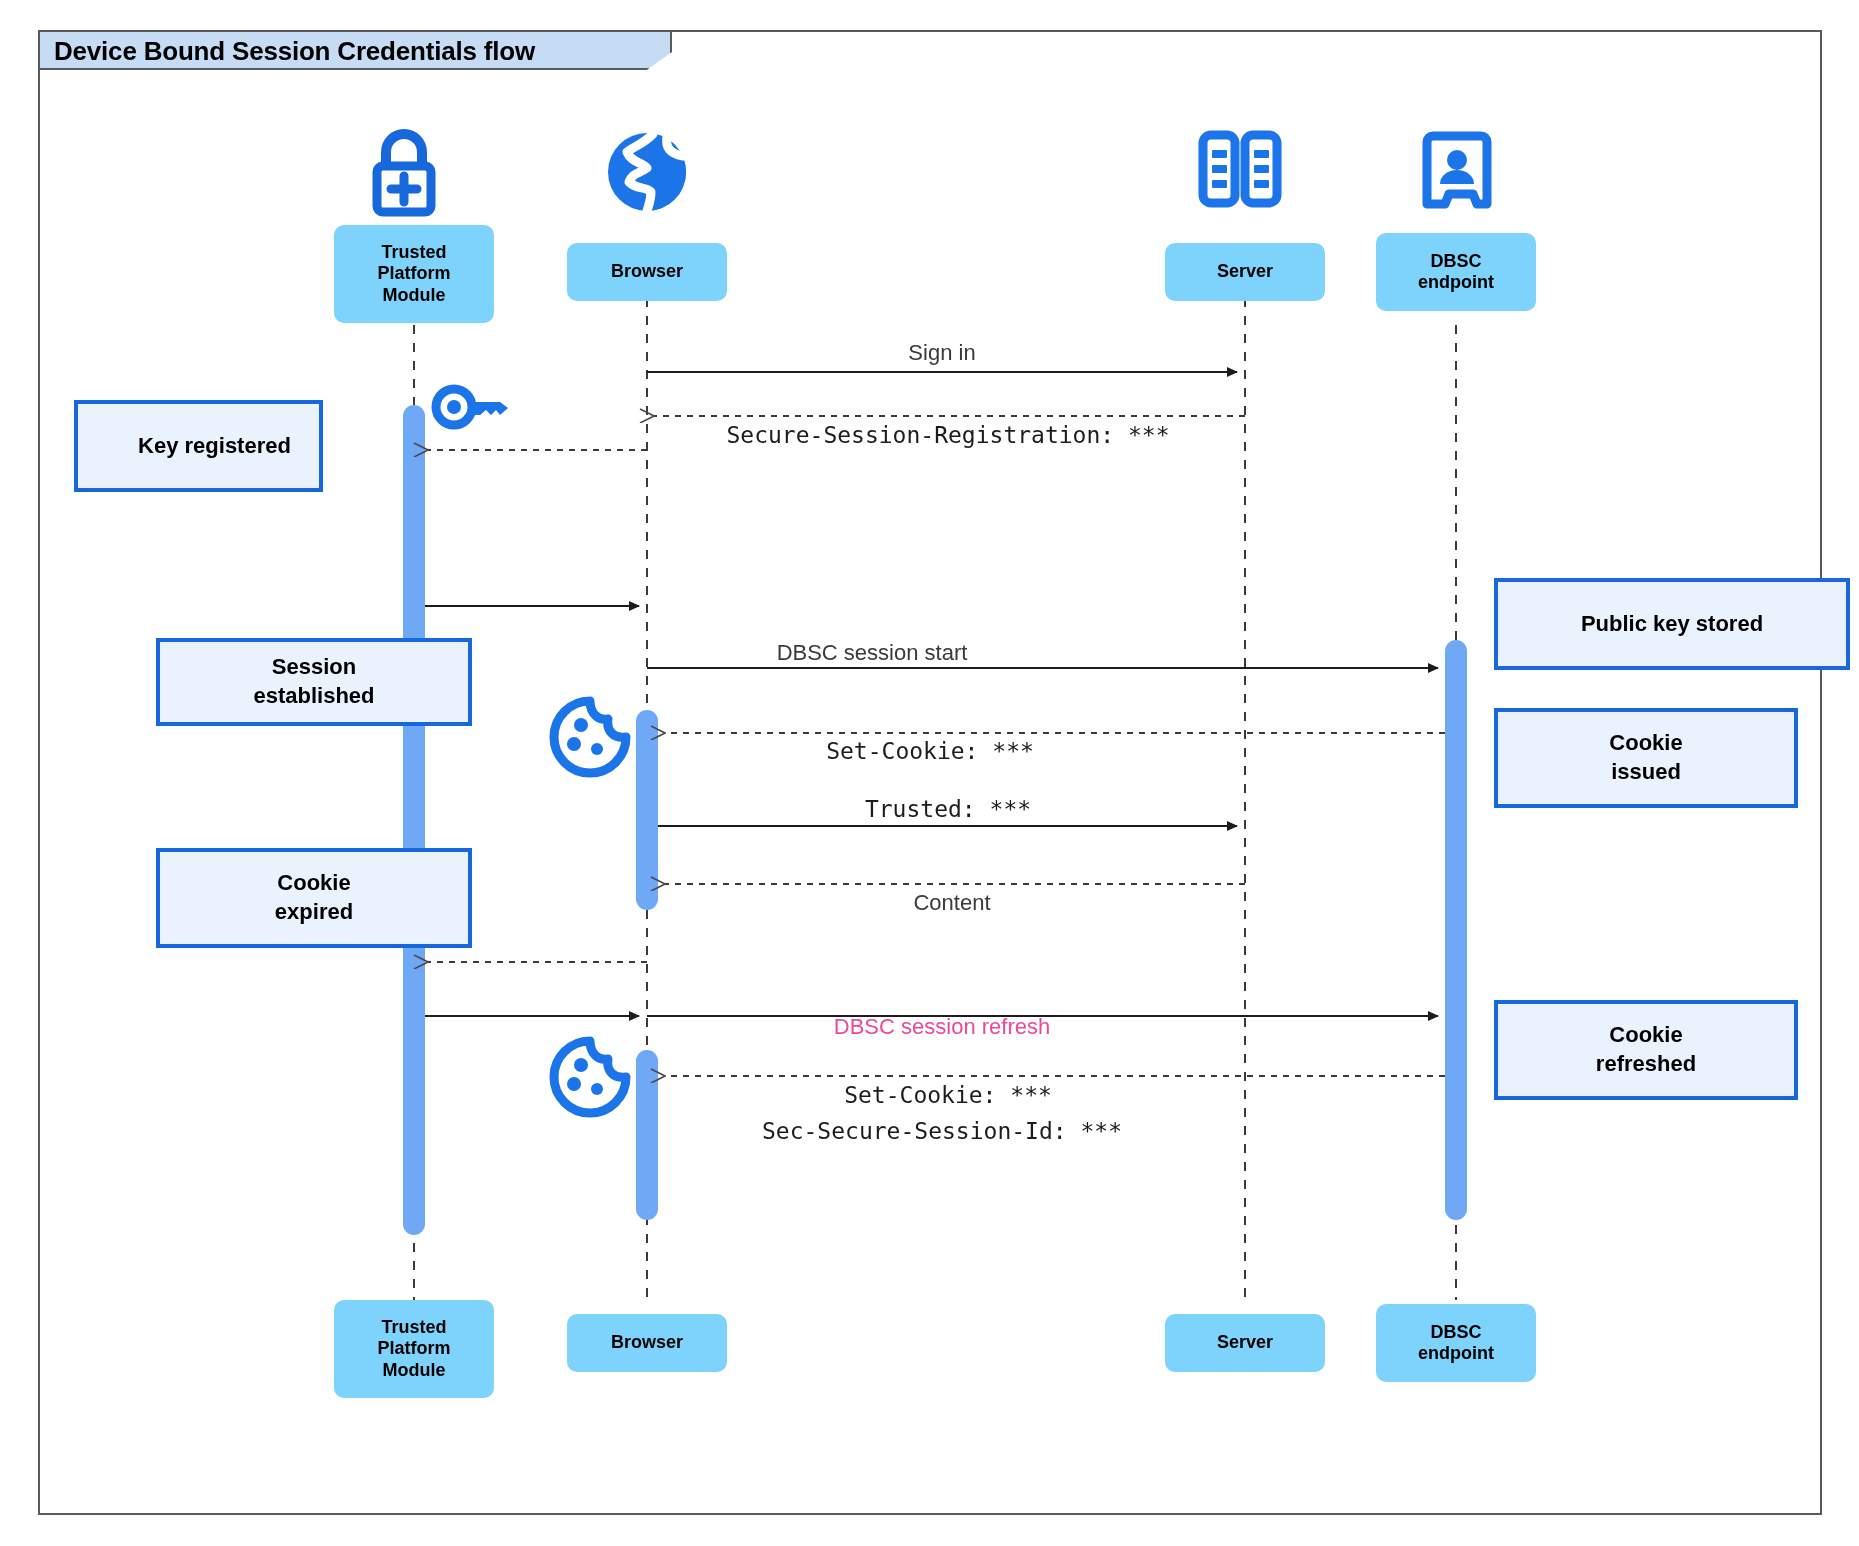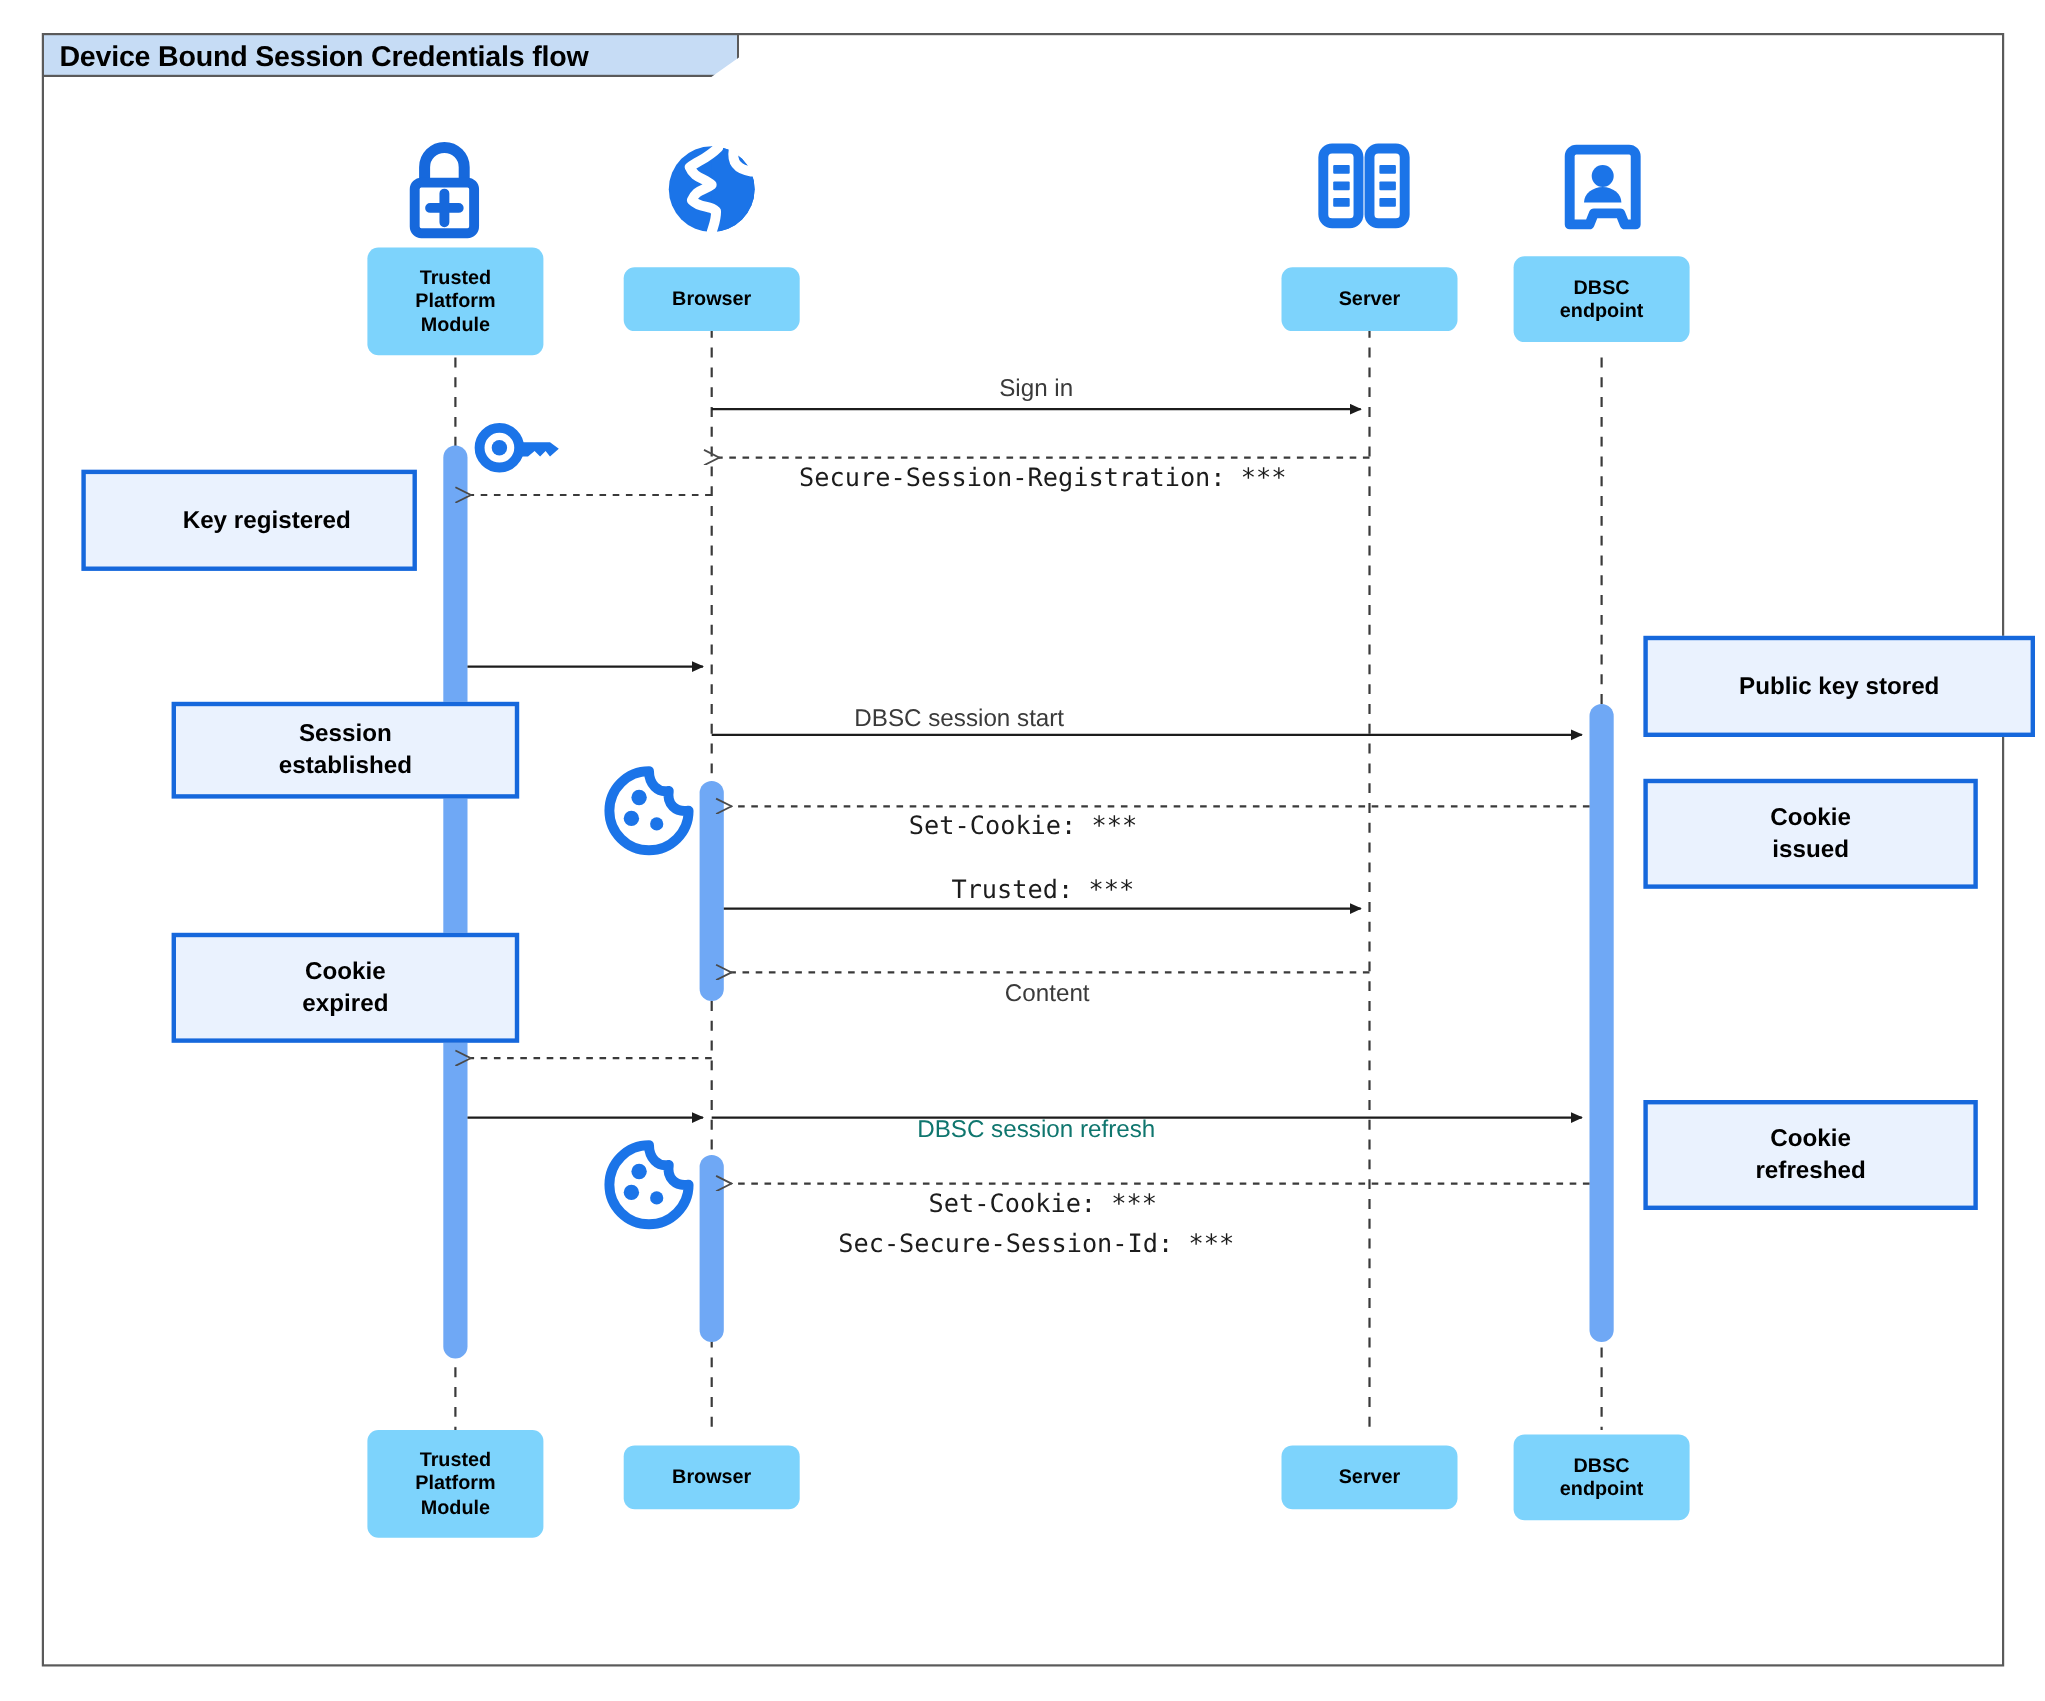--- a/index.html
+++ b/index.html
@@ -115,21 +115,21 @@
   .msg-label .line-mono {
     font-family: "DejaVu Sans Mono", "Liberation Mono", monospace;
     font-size: 23px;
     color: #1c1c1c;
     display: block;
     margin-top: 26px;
   }
   .msg-label .line-sans {
     font-family: "Liberation Sans", sans-serif;
     font-size: 22px;
-    color: #0f766e;
+    color: #ec4899;
     display: block;
   }
 </style>
 </head>
 <body>
 
 <div id="root">
 
   <div id="frame"></div>
   <div id="title-tab"></div>
@@ -250,21 +250,21 @@
 endpoint</div>
 
   <div class="participant-box" style="left:334px; top:1300px; width:160px; height:98px;">Trusted
 Platform
 Module</div>
   <div class="participant-box" style="left:567px; top:1314px; width:160px; height:58px;">Browser</div>
   <div class="participant-box" style="left:1165px; top:1314px; width:160px; height:58px;">Server</div>
   <div class="participant-box" style="left:1376px; top:1304px; width:160px; height:78px;">DBSC
 endpoint</div>
 
-  <div class="note-box" style="left:74px; top:427px; width:305px; height:92px;padding-left:32px;">Key registered</div>
+  <div class="note-box" style="left:74px; top:400px; width:249px; height:92px;padding-left:32px;">Key registered</div>
   <div class="note-box" style="left:156px; top:638px; width:316px; height:88px;">Session
 established</div>
   <div class="note-box" style="left:156px; top:848px; width:316px; height:100px;">Cookie
 expired</div>
 
   <div class="note-box" style="left:1494px; top:578px; width:356px; height:92px;">Public key stored</div>
   <div class="note-box" style="left:1494px; top:708px; width:304px; height:100px;">Cookie
 issued</div>
   <div class="note-box" style="left:1494px; top:1000px; width:304px; height:100px;">Cookie
 refreshed</div>

